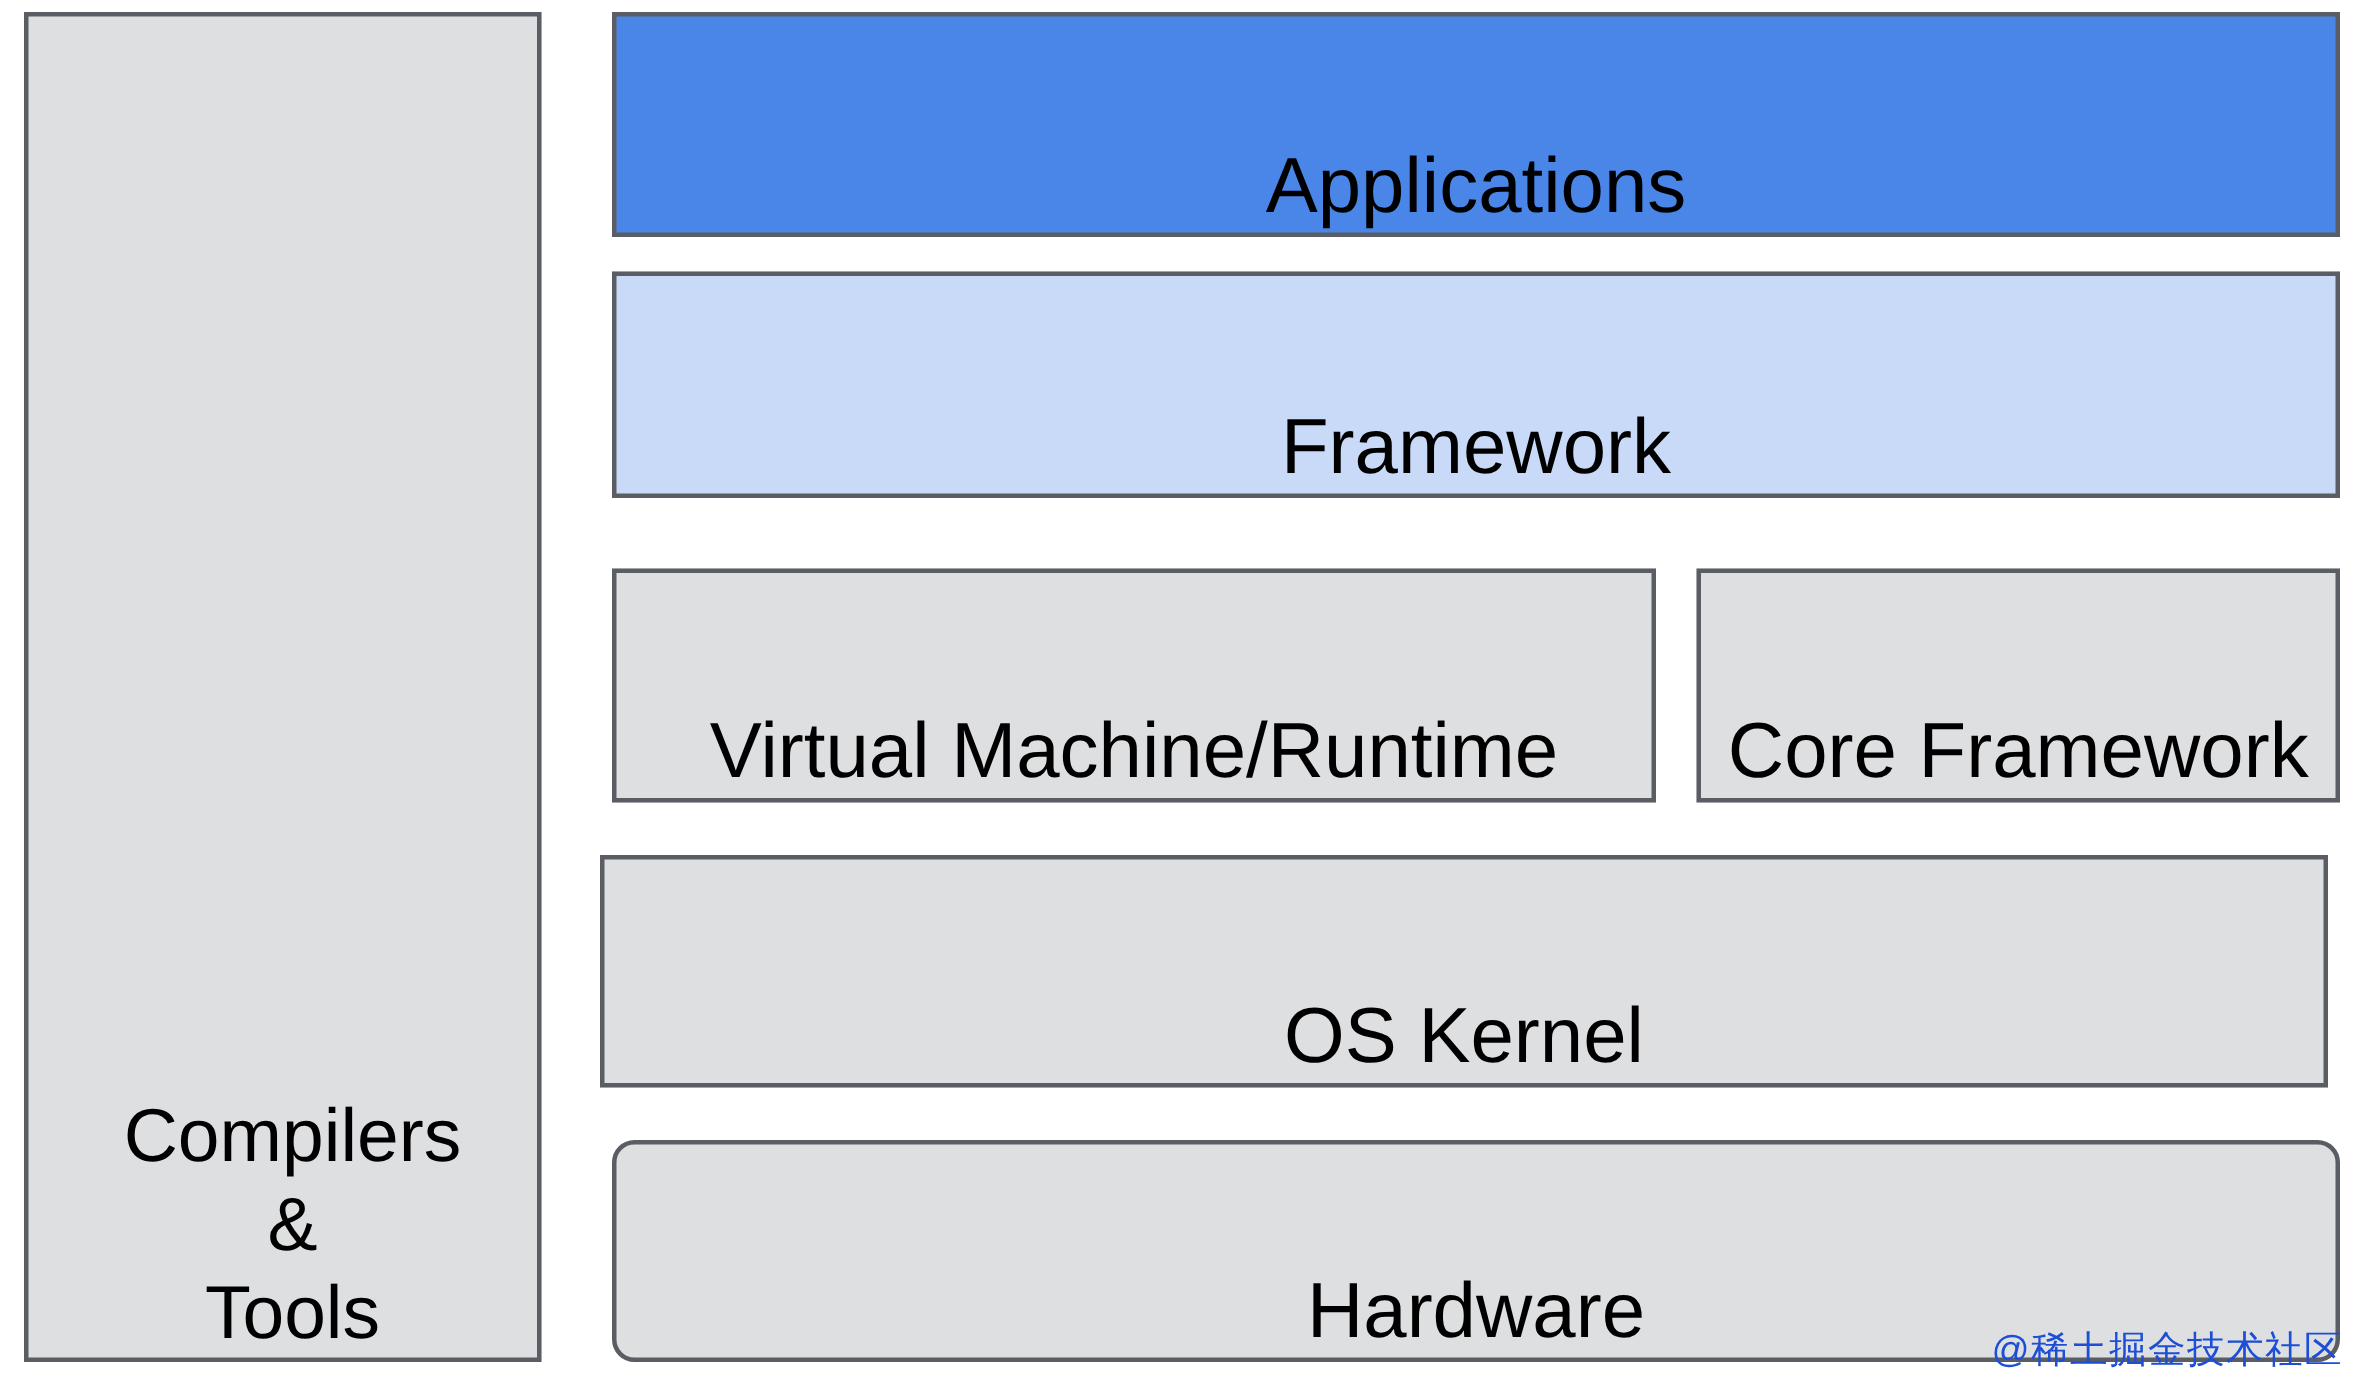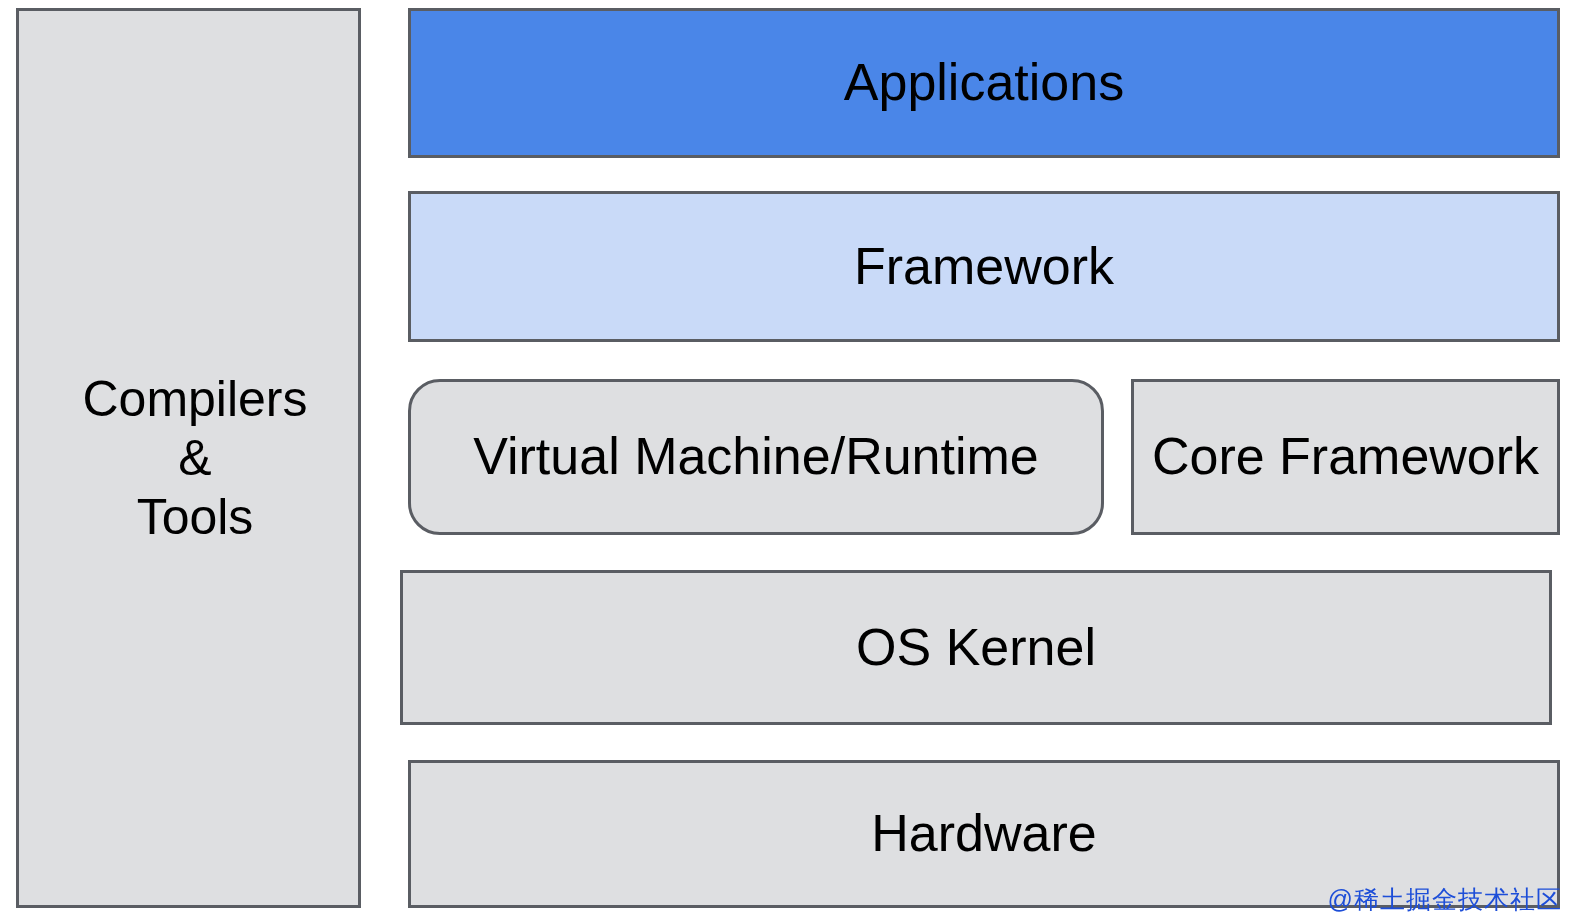--- a/index.html
+++ b/index.html
@@ -21,21 +21,21 @@
     overflow: hidden;
   }
 
   
   .block {
     position: absolute;
     box-sizing: border-box;
     border: 3px solid #5a5d63;
     background: #dedfe1;
     display: flex;
-    align-items: center;
+    align-items: flex-end;
     justify-content: center;
     text-align: center;
     color: #000000;
     line-height: 1.18;
     user-select: none;
   }
 
   .block .block-label {
     display: block;
     white-space: pre-line;
@@ -56,34 +56,33 @@
     left: 408px;
     top: 8px;
     width: 1152px;
     height: 150px;
     background: #4a86e8;
     font-size: 52px;
   }
 
   #block-framework {
     left: 408px;
-    top: 191px;
+    top: 181px;
     width: 1152px;
     height: 151px;
     background: #c9daf8;
     font-size: 52px;
   }
 
   #block-virtual-machine-runtime {
     left: 408px;
     top: 379px;
     width: 696px;
     height: 156px;
     font-size: 52px;
-    border-radius: 32px;
   }
 
   #block-core-libraries {
     left: 1131px;
     top: 379px;
     width: 429px;
     height: 156px;
     font-size: 52px;
   }
 
@@ -94,20 +93,21 @@
     height: 155px;
     font-size: 52px;
   }
 
   #block-hardware {
     left: 408px;
     top: 760px;
     width: 1152px;
     height: 148px;
     font-size: 52px;
+    border-radius: 15px;
   }
 
   
   #watermark {
     position: absolute;
     right: 14px;
     bottom: 6px;
     font-size: 25px;
     letter-spacing: 1px;
     color: #1d4ed8;

